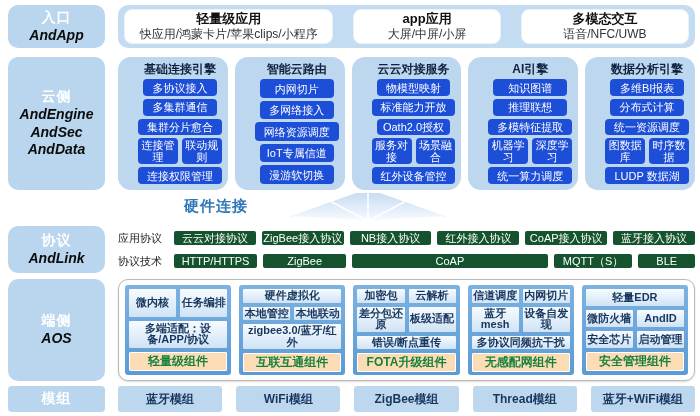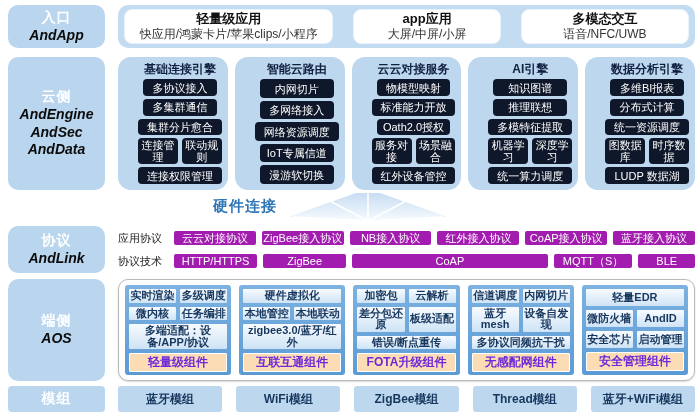--- a/index.html
+++ b/index.html
@@ -40,39 +40,39 @@
   .row-cloud { height:133px; }
   .cloud-cols { flex:1; display:flex; gap:7px; }
   .cloud-col {
     flex:1; background:#bdd7ee; border-radius:13px; padding:5px 6px 6px 20px;
     display:flex; flex-direction:column; gap:3px;
   }
   .cloud-title { font-size:12px; font-weight:bold; color:#10203f; text-align:center; line-height:1.2; }
   .crow { display:flex; gap:4px; flex:1; }
   .crow.inset { padding:0 5px; }
   .gcell {
-    flex:1; background:#0f172a; color:#ffffff; font-size:11px;
+    flex:1; background:#1d4ed8; color:#ffffff; font-size:11px;
     border-radius:4px; display:flex; align-items:center; justify-content:center;
     text-align:center; line-height:1.1; padding:1px 2px;
   }
 
   
   .bridge { position:relative; height:36px; }
   .bridge-label { position:absolute; top:7px; color:#2e75b6; font-weight:bold; font-size:15px; letter-spacing:1px; }
-  .bridge-left { left:205px;font-family:Liberation Serif, serif; }
+  .bridge-left { left:176px;font-family:Liberation Serif, serif; }
   .bridge-right { left:516px; }
   .funnel { position:absolute; left:278px; top:1px; }
 
   
   .row-protocol { height:47px; }
   .proto-rows { flex:1; display:flex; flex-direction:column; justify-content:space-between; padding:2px 0; }
   .proto-row { display:flex; align-items:center; gap:6px; height:20px; }
   .proto-label { flex:0 0 50px; font-size:11px; color:#222; }
   .chip {
-    background:#a21caf; color:#ffffff; font-size:11px; text-align:center;
+    background:#14532d; color:#ffffff; font-size:11px; text-align:center;
     border-radius:2px; padding:1px 0; line-height:1.1; flex:1;
   }
 
   
   .row-aos { height:102px; margin-top:6px; }
   .aos-container {
     flex:1; background:#ffffff; border:1px solid #b9b9b9; border-radius:10px;
     box-shadow:0 1px 2px rgba(0,0,0,0.15);
     padding:5px 6px; display:flex; gap:8px;
   }
@@ -82,21 +82,21 @@
   }
   .arow { display:flex; gap:4px; flex:1; }
   .acell {
     flex:1; background:linear-gradient(180deg,#f7fbff 0%,#cfe3f5 100%);
     color:#17375e; font-weight:bold; font-size:11px;
     display:flex; align-items:center; justify-content:center; text-align:center;
     line-height:1.05; border-radius:1px; padding:1px 1px;
   }
   .afoot {
     flex:0 0 19px; background:#fbdcb4; border:1px solid #ffffff;
-    color:#6d28d9; font-weight:bold; font-size:12px;
+    color:#15803d; font-weight:bold; font-size:12px;
     display:flex; align-items:center; justify-content:center; border-radius:1px;
   }
 
   
   .row-modules { height:26px; margin-top:5px; }
   .side-label.small { border-radius:4px;align-items:center; }
   .module-chips { flex:1; display:flex; gap:14px; align-items:stretch; }
   .mchip {
     flex:1; background:#bdd7ee; border-radius:3px;
     color:#17375e; font-weight:bold; font-size:12px;
@@ -282,24 +282,20 @@
 
   <div class="row row-aos">
     <div class="side-label">
       <div class="side-cn">端侧</div>
       <div class="side-en">AOS</div>
     </div>
     <div class="aos-container">
 
       <div class="aos-col">
         <div class="arow">
-          <div class="acell">实时渲染</div>
-          <div class="acell">多级调度</div>
-        </div>
-        <div class="arow">
           <div class="acell">微内核</div>
           <div class="acell">任务编排</div>
         </div>
         <div class="arow">
             <div class="acell">多端适配：设备/APP/协议</div>
           </div>
         <div class="afoot">轻量级组件</div>
       </div>
 
       <div class="aos-col">

